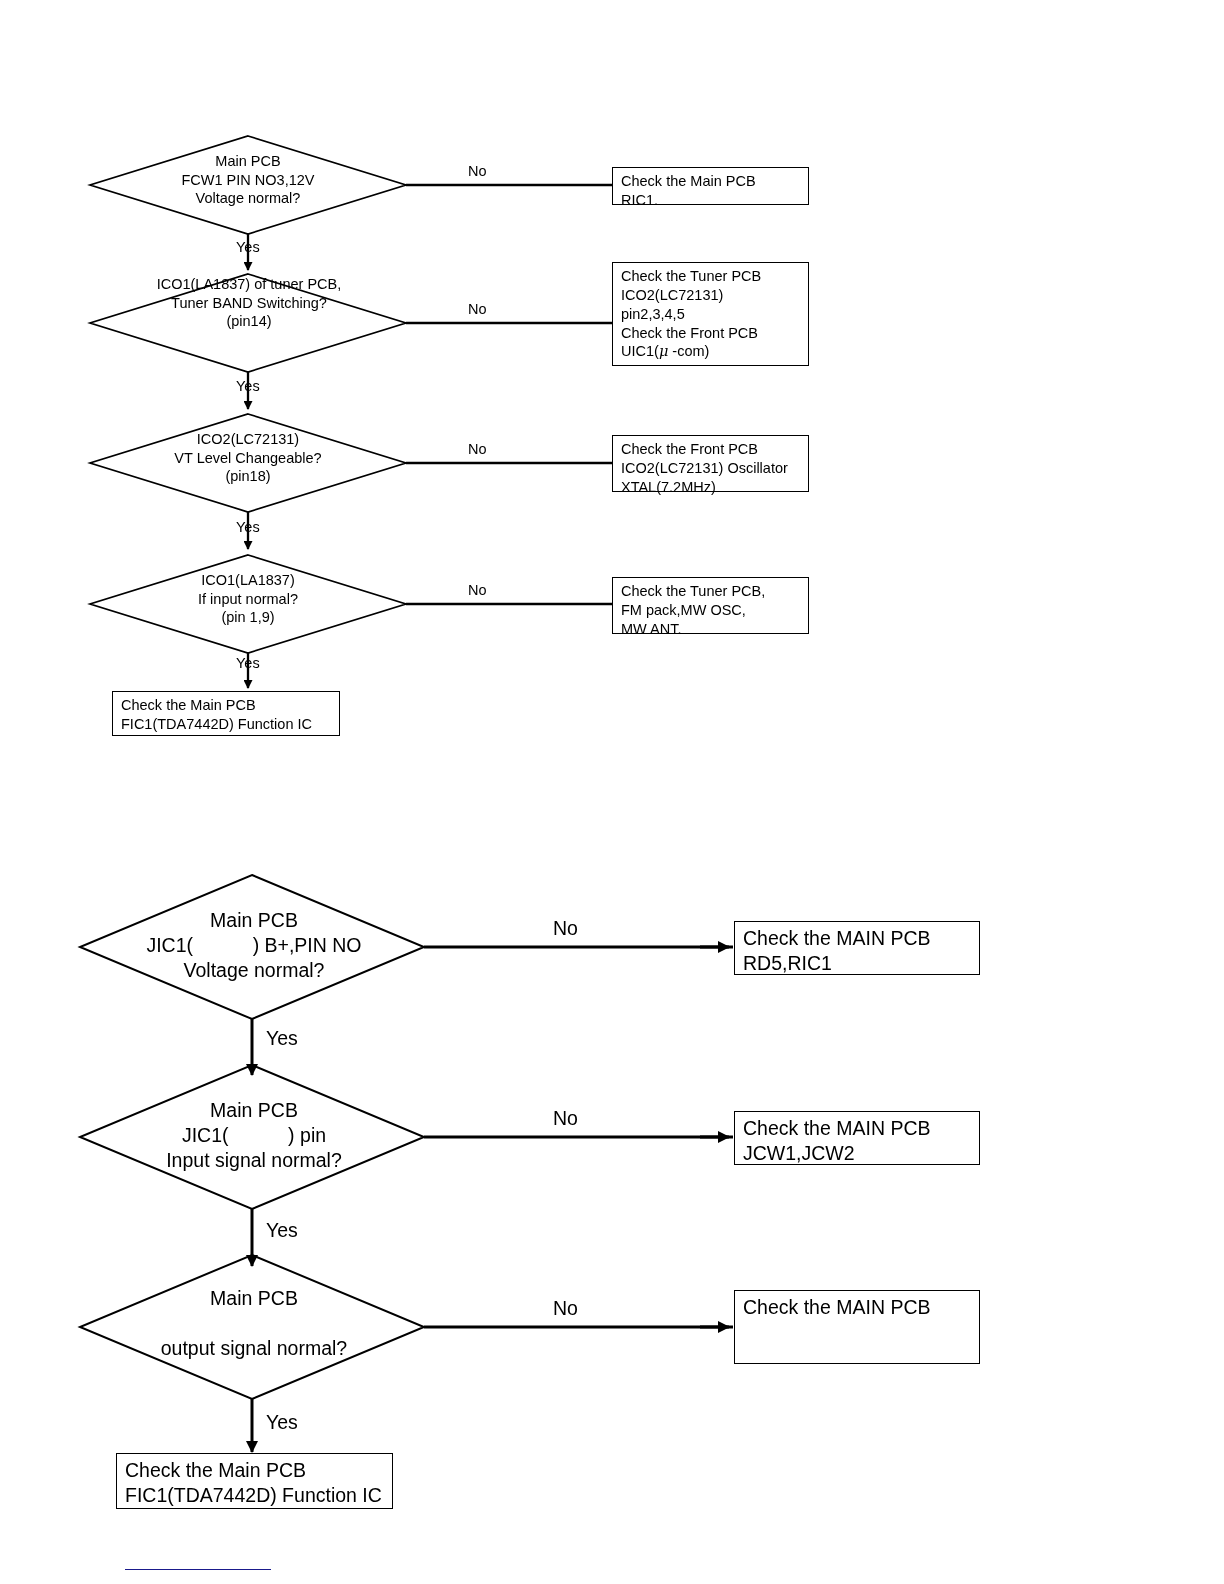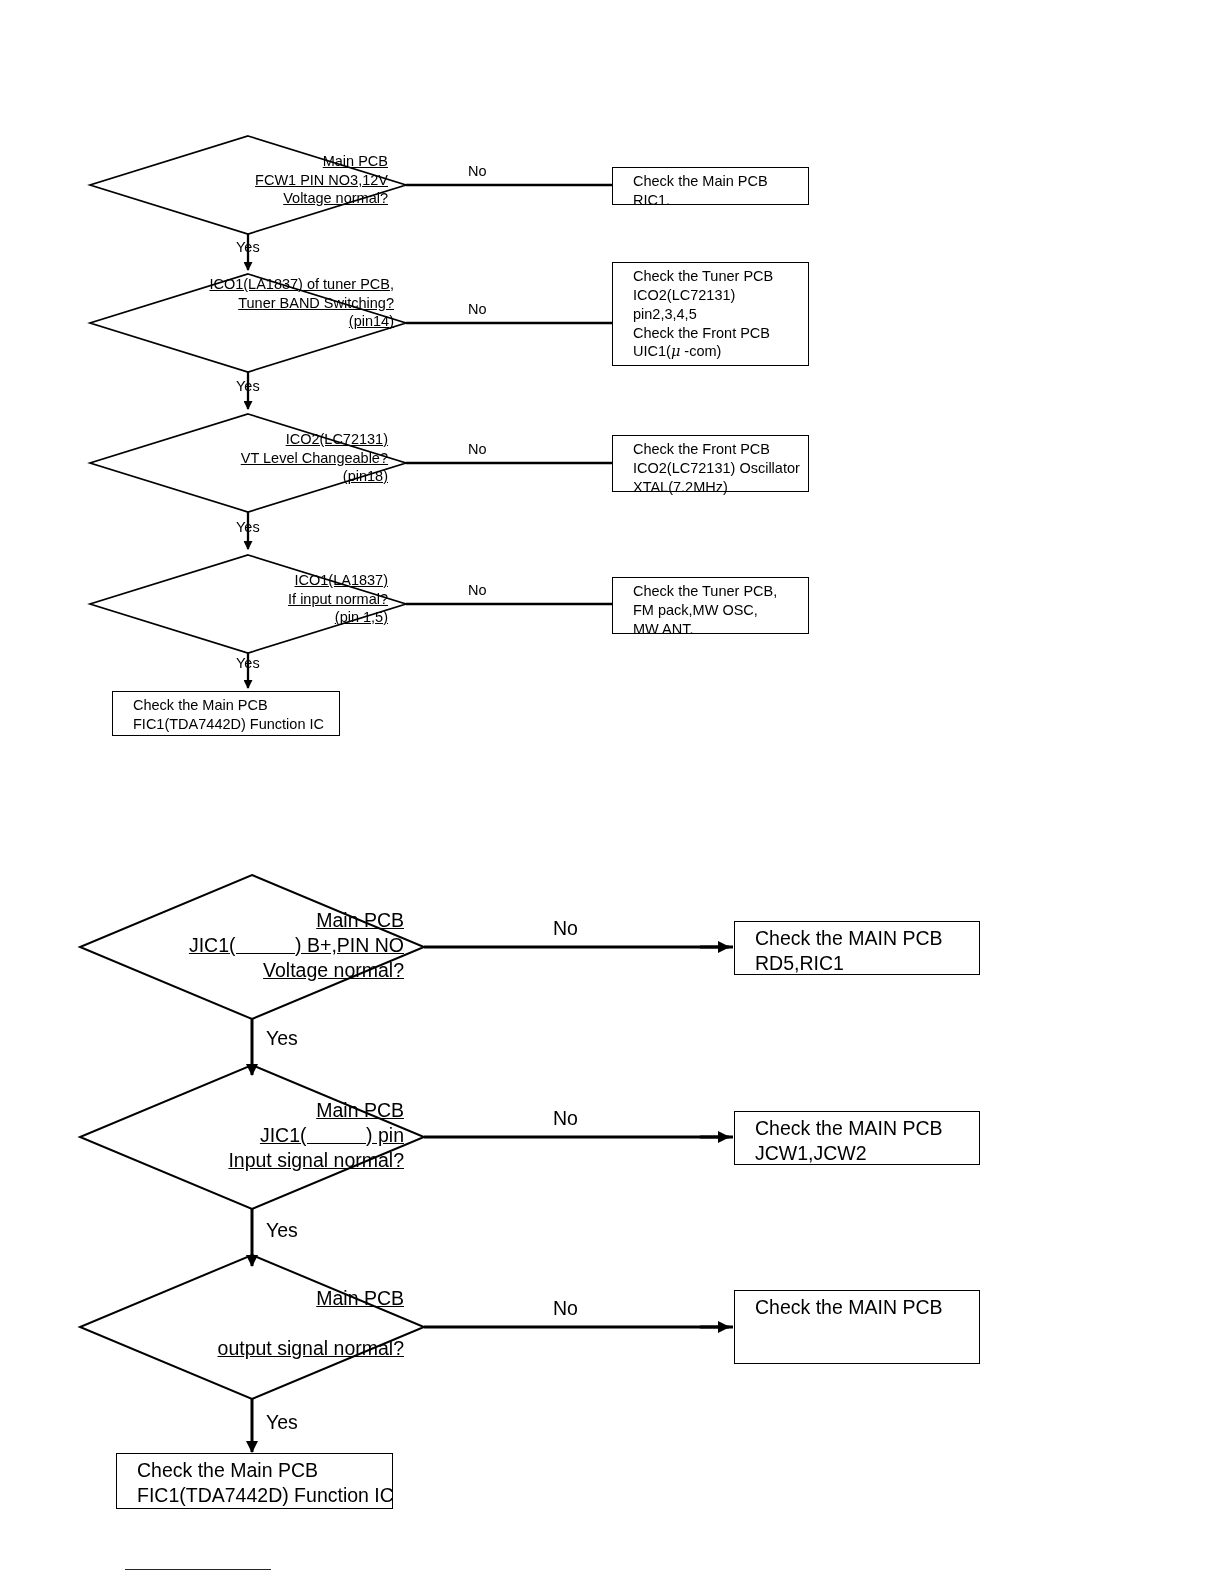--- a/index.html
+++ b/index.html
@@ -2,24 +2,24 @@
 <html><head>
 <meta charset="utf-8">
 <style>
   html,body{margin:0;padding:0;background:#ffffff;}
   body{width:1224px;height:1584px;position:relative;
        font-family:"Liberation Sans","DejaVu Sans",sans-serif;color:#000;}
   .canvas{position:absolute;left:0;top:0;width:1224px;height:1584px;overflow:hidden;}
   svg.lines{position:absolute;left:0;top:0;width:1224px;height:1584px;pointer-events:none;}
 
   
-  .diamond-text{position:absolute;text-align:right;line-height:1.28;white-space:pre;text-decoration:underline;}
+  .diamond-text{position:absolute;text-align:center;line-height:1.28;white-space:pre;}
 
   .box{position:absolute;box-sizing:border-box;border:1.5px solid #000;background:#fff;
-       padding:4px 6px 4px 20px;line-height:1.30;white-space:pre;}
+       padding:4px 6px 4px 8px;line-height:1.30;white-space:pre;}
 
   .edge-label{position:absolute;white-space:pre;}
 
   
   .fc1 .diamond-text{font-size:14.5px;}
   .fc1 .box{font-size:14.5px;}
   .fc1 .edge-label{font-size:14.5px;}
 
   
   .fc2 .diamond-text{font-size:19.5px;}
@@ -108,21 +108,21 @@
 VT Level Changeable?
 (pin18)</div>
     <div class="edge-label" style="left:468px;top:441px;">No</div>
     <div class="edge-label" style="left:236px;top:519px;">Yes</div>
     <div class="box" style="left:612px;top:435px;width:197px;height:57px;">Check the Front PCB
 ICO2(LC72131) Oscillator
 XTAL(7.2MHz)</div>
 
     <div class="diamond-text" style="left:108px;top:571px;width:280px;">ICO1(LA1837)
 If input normal?
-(pin 1,5)</div>
+(pin 1,9)</div>
     <div class="edge-label" style="left:468px;top:582px;">No</div>
     <div class="edge-label" style="left:236px;top:655px;">Yes</div>
     <div class="box" style="left:612px;top:577px;width:197px;height:57px;">Check the Tuner PCB,
 FM pack,MW OSC,
 MW ANT.</div>
 
     <div class="box" style="left:112px;top:691px;width:228px;height:45px;">Check the Main PCB
 FIC1(TDA7442D) Function IC</div>
   </div>
 

